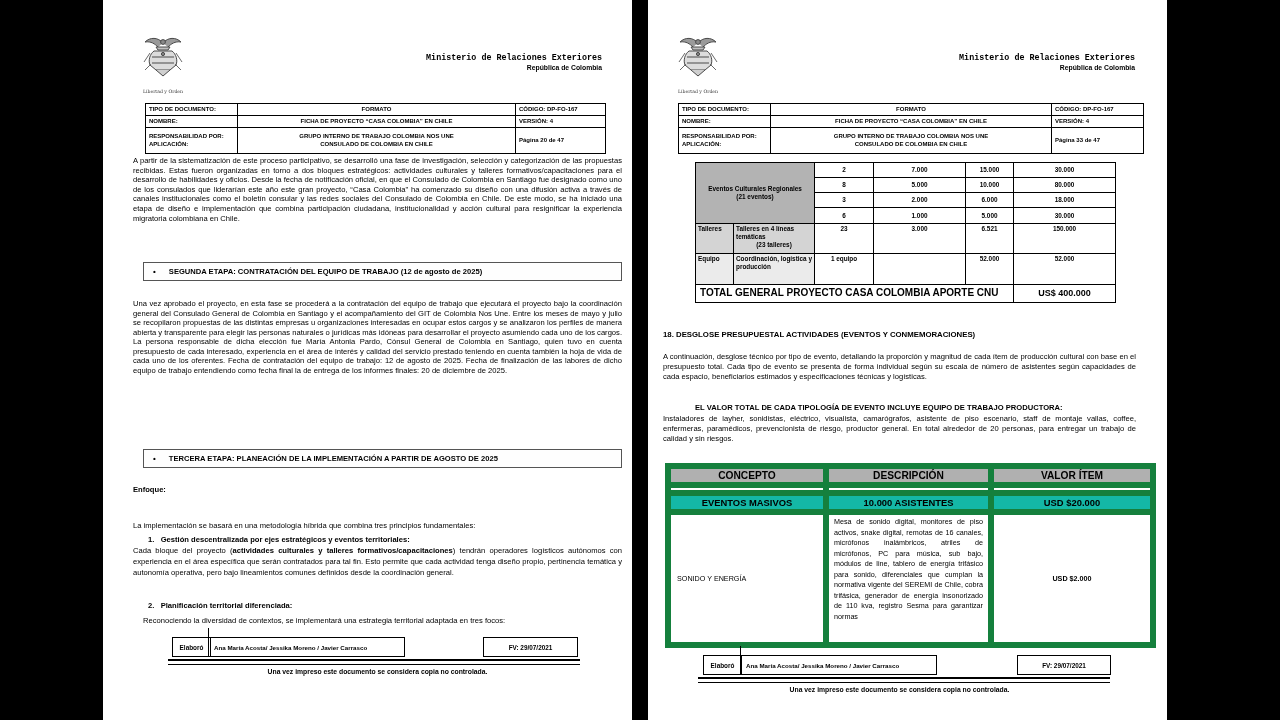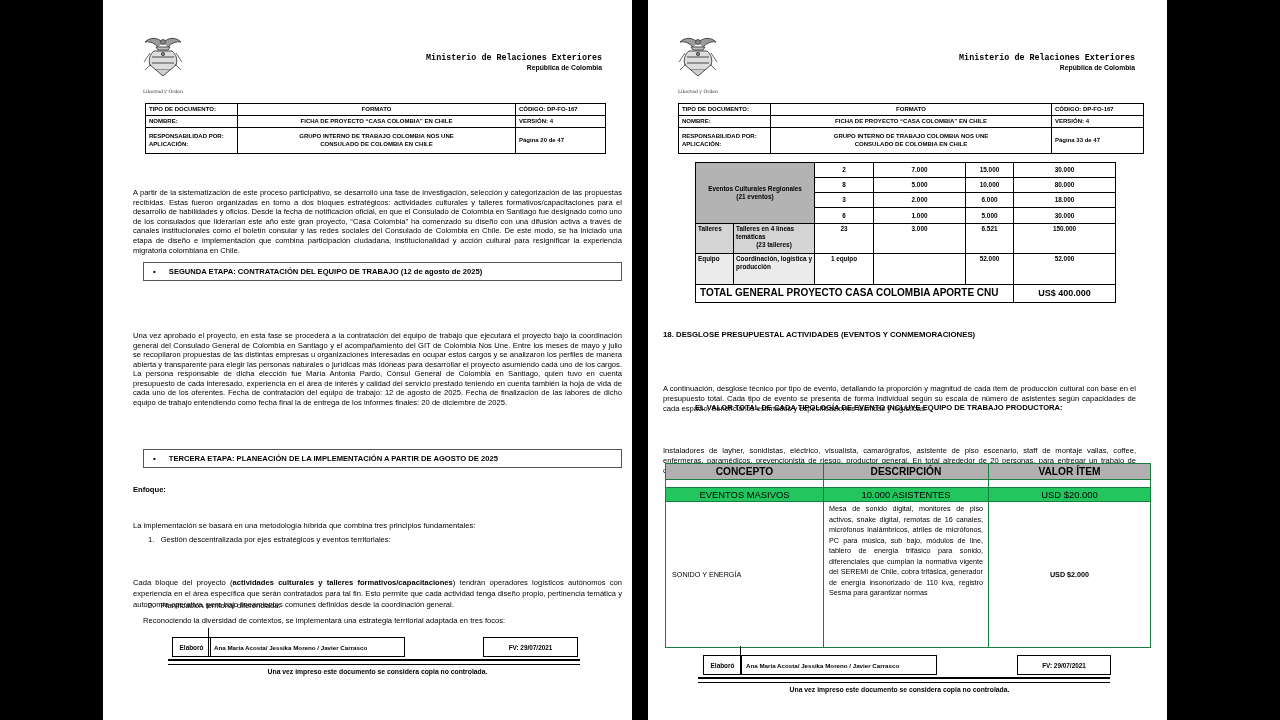--- a/index.html
+++ b/index.html
@@ -3,61 +3,61 @@
 <meta charset="utf-8">
 <style>
   html,body{margin:0;padding:0;}
   body{width:1280px;height:720px;background:#000;position:relative;overflow:hidden;
        font-family:"Liberation Sans", sans-serif;color:#000;}
   .page{position:absolute;top:0;height:720px;background:#fff;}
   #page-left{left:103px;width:529px;}
   #page-right{left:648px;width:519px;}
   .abs{position:absolute;}
   .b{font-weight:bold;}
-  .just{text-align:justify;margin-top:32px;}
+  .just{text-align:justify;}
   .body-text{font-size:7.6px;line-height:9.6px;}
   
   .logo-wrap{width:48px;text-align:center;}
   .logo-caption{font-size:4.6px;color:#333;margin-top:1px;font-family:"DejaVu Serif", serif;}
   
   .ministry{text-align:right;}
   .ministry .l1{font-size:8.4px;font-weight:bold;line-height:9.5px;font-family:Liberation Mono, monospace;}
   .ministry .l2{font-size:6.8px;font-weight:bold;line-height:8px;}
   
   table{border-collapse:collapse;table-layout:fixed;}
   .doc-table td{border:1px solid #000;font-size:6px;font-weight:bold;
                 padding:1px 3px;line-height:1.18;vertical-align:middle;overflow:hidden;}
   .doc-table .c{text-align:center;}
   
   .stage-box{border:1px solid #555;background:#fefefe;display:flex;align-items:center;
              font-size:7.6px;font-weight:bold;}
   .stage-box .dot{margin:0 13px 0 9px;font-size:8px;}
   
-  .item-title{font-size:7.6px;font-weight:normal;}
+  .item-title{font-size:7.6px;font-weight:bold;}
   
   .fbox{border:1px solid #000;display:flex;align-items:center;justify-content:center;
         font-size:6.4px;font-weight:bold;overflow:hidden;}
   .fbox.names{justify-content:flex-start;padding-left:5px;font-size:6.2px;}
   .dline{border-top:2px solid #000;border-bottom:1.5px solid #000;height:3px;}
   .tick{width:1px;background:#000;}
   .footnote{font-size:6.8px;font-weight:bold;text-align:center;}
   
   .budget-table td{border:1px solid #000;font-size:6.4px;font-weight:bold;text-align:center;
                    vertical-align:middle;padding:1px 2px;line-height:1.25;overflow:hidden;}
   .budget-table .gdark{background:#b3b3b3;}
   .budget-table .gmid{background:#d4d4d4;text-align:left;vertical-align:top;}
   .budget-table .glight{background:#ebebeb;text-align:left;vertical-align:top;}
   .budget-table .num-top{vertical-align:top;}
   .budget-table .total-label{font-size:10px;text-align:left;vertical-align:top;padding:2px 4px;}
   .budget-table .total-value{font-size:9px;vertical-align:top;padding-top:3px;}
   
   .concept-table{border:1.5px solid #333;}
-  .concept-table td{border:1px solid #15803d;overflow:hidden;}
+  .concept-table td{border:6px solid #15803d;overflow:hidden;}
   .concept-table .hdr{background:#b0b0b0;font-size:10.2px;font-weight:bold;text-align:center;}
-  .concept-table .sub{background:#22c55e;font-size:9.4px;font-weight:normal;text-align:center;}
+  .concept-table .sub{background:#14b8a6;font-size:9.4px;font-weight:bold;text-align:center;}
   .concept-table .concept-cell{font-size:7.2px;font-weight:normal;padding-left:6px;vertical-align:middle;}
   .concept-table .desc-cell{font-size:7.2px;line-height:10.5px;text-align:justify;
                             padding:2px 5px;vertical-align:top;}
   .concept-table .value-cell{font-size:7.2px;font-weight:bold;text-align:center;vertical-align:middle;}
 </style>
 </head>
 <body>
 
 <div class="page" id="page-left">
 

